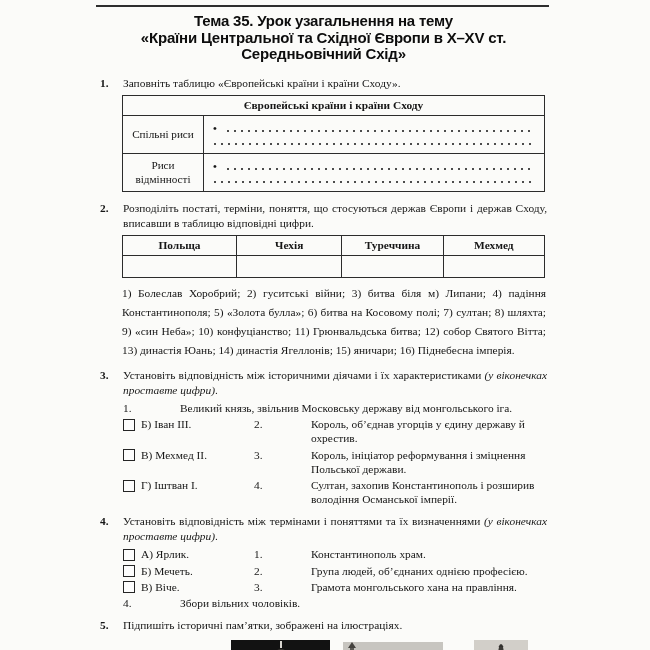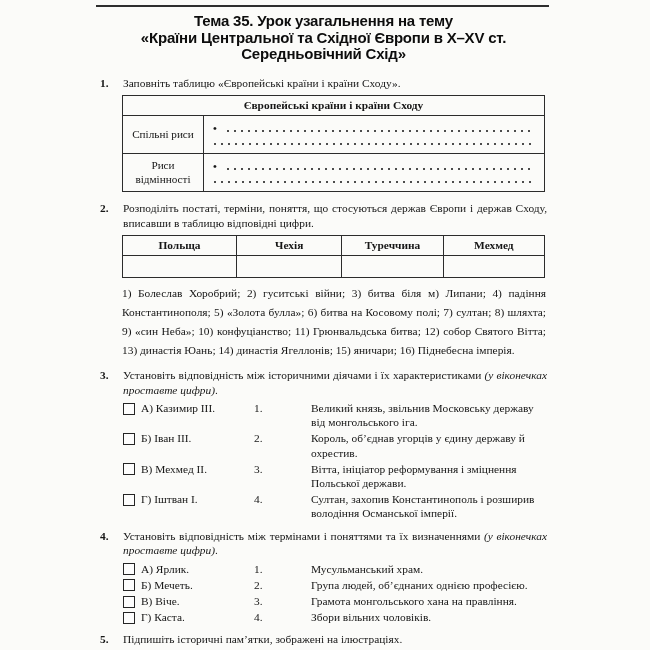--- a/index.html
+++ b/index.html
@@ -129,24 +129,20 @@
 
     <div class="list-par">1) Болеслав Хоробрий; 2) гуситські війни; 3) битва біля м) Липани; 4) падіння Константинополя; 5) «Золота булла»; 6) битва на Косовому полі; 7) султан; 8) шляхта; 9) «син Неба»; 10) конфуціанство; 11) Грюнвальдська битва; 12) собор Святого Вітта; 13) династія Юань; 14) династія Ягеллонів; 15) яничари; 16) Піднебесна імперія.</div>
 
     <div class="task" style="margin-top:8px;">
       <div class="task-num">3.</div>
       <div class="task-body"><span>Установіть відповідність між історичними діячами і їх характеристиками </span><span class="italic">(у віконечках проставте цифри)</span><span>.</span></div>
     </div>
 
     <div class="match-grid t3">
       <div class="match-row">
-        <div class="match-left">
-          <span class="checkbox"></span>
-          <span>А) Казимир III.</span>
-        </div>
         <div class="match-right">
           <span class="match-num">1.</span>
           <span class="match-text">Великий князь, звільнив Московську державу від монгольського іга.</span>
         </div>
       </div>
       <div class="match-row">
         <div class="match-left">
           <span class="checkbox"></span>
           <span>Б) Іван III.</span>
         </div>
@@ -155,21 +151,21 @@
           <span class="match-text">Король, об’єднав угорців у єдину державу й охрестив.</span>
         </div>
       </div>
       <div class="match-row">
         <div class="match-left">
           <span class="checkbox"></span>
           <span>В) Мехмед II.</span>
         </div>
         <div class="match-right">
           <span class="match-num">3.</span>
-          <span class="match-text">Вітта, ініціатор реформування і зміцнення Польської держави.</span>
+          <span class="match-text">Король, ініціатор реформування і зміцнення Польської держави.</span>
         </div>
       </div>
       <div class="match-row">
         <div class="match-left">
           <span class="checkbox"></span>
           <span>Г) Іштван I.</span>
         </div>
         <div class="match-right">
           <span class="match-num">4.</span>
           <span class="match-text">Султан, захопив Константинополь і розширив володіння Османської імперії.</span>
@@ -183,21 +179,21 @@
     </div>
 
     <div class="match-grid t4">
       <div class="match-row">
         <div class="match-left">
           <span class="checkbox"></span>
           <span>А) Ярлик.</span>
         </div>
         <div class="match-right">
           <span class="match-num">1.</span>
-          <span class="match-text">Мусульманський храм.</span>
+          <span class="match-text">Константинополь храм.</span>
         </div>
       </div>
       <div class="match-row">
         <div class="match-left">
           <span class="checkbox"></span>
           <span>Б) Мечеть.</span>
         </div>
         <div class="match-right">
           <span class="match-num">2.</span>
           <span class="match-text">Група людей, об’єднаних однією професією.</span>
@@ -207,24 +203,20 @@
         <div class="match-left">
           <span class="checkbox"></span>
           <span>В) Віче.</span>
         </div>
         <div class="match-right">
           <span class="match-num">3.</span>
           <span class="match-text">Грамота монгольського хана на правління.</span>
         </div>
       </div>
       <div class="match-row">
-        <div class="match-left">
-          <span class="checkbox"></span>
-          <span>Г) Каста.</span>
-        </div>
         <div class="match-right">
           <span class="match-num">4.</span>
           <span class="match-text">Збори вільних чоловіків.</span>
         </div>
       </div>
     </div>
 
     <div class="task" style="margin-top:8px;">
       <div class="task-num">5.</div>
       <div class="task-body">Підпишіть історичні пам’ятки, зображені на ілюстраціях.</div>

